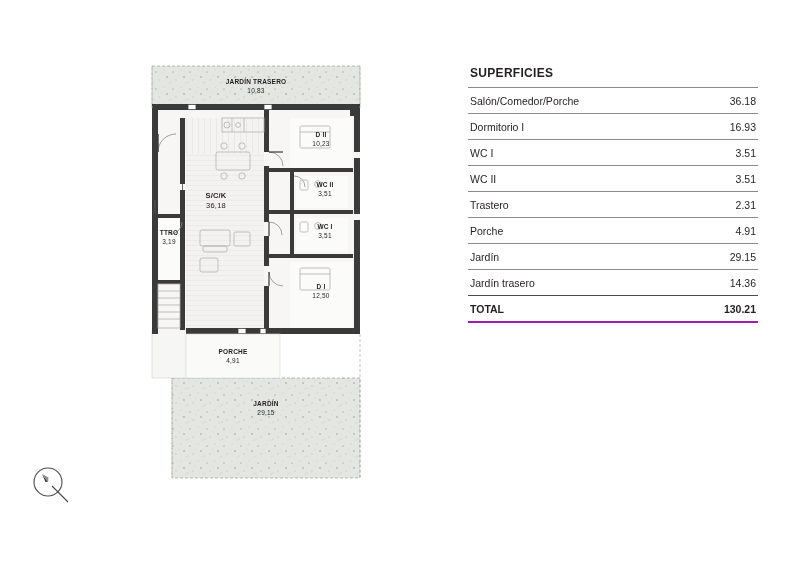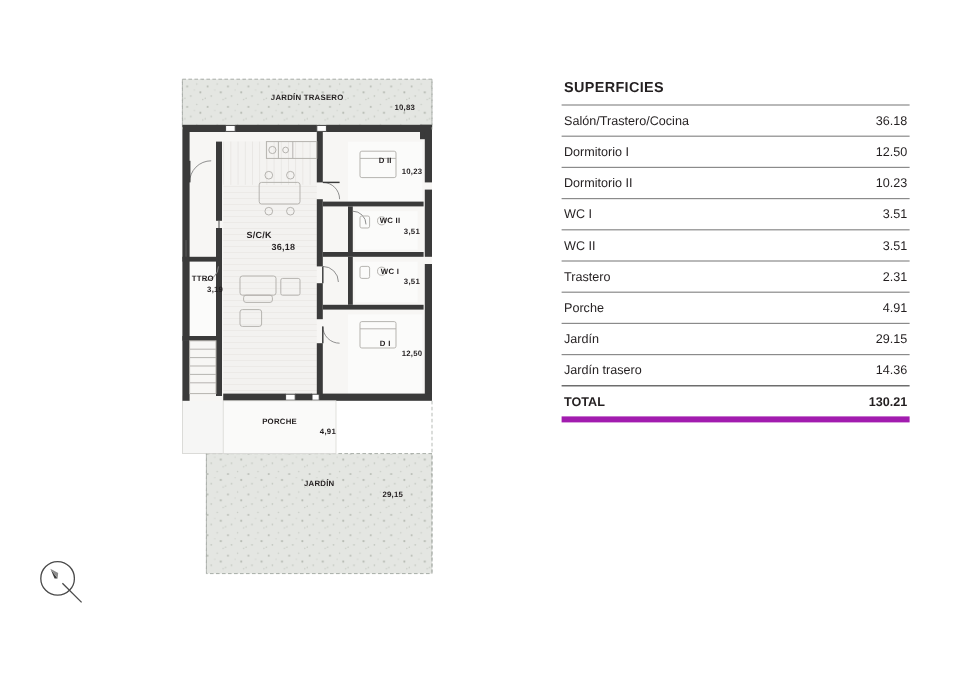--- a/index.html
+++ b/index.html
@@ -29,21 +29,21 @@
     position: absolute;
     text-align: center;
     font-size: 6.5px;
     line-height: 1.35;
     color: #231f20;
     letter-spacing: .2px;
     white-space: nowrap;
     pointer-events: none;
   }
   .plan-label .l1 { display: block; font-weight: 700; }
-  .plan-label .l2 { display: block; font-weight: 700; text-align: right; }
+  .plan-label .l2 { display: block; font-weight: 400; }
   .plan-label.big { font-size: 7.5px; }
 
   
   #surfaces {
     position: absolute;
     left: 468px;
     top: 66px;
     width: 290px;
   }
   #surfaces .tbl-title {
@@ -63,21 +63,21 @@
     padding: 7px 2px 6px 2px;
     color: #231f20;
     font-weight: 400;
   }
   #surfaces td.val {
     text-align: right;
     margin-top: 28px;
   }
   #surfaces tr.total td {
     border-top: 1px solid #4a4a4a;
-    border-bottom: 5px solid #a21caf;
+    border-bottom: 2px solid #a21caf;
     font-weight: 700;
     padding-top: 7px;
     padding-bottom: 6px;
   }
 
   
   #compass {
     position: absolute;
     left: 28px;
     top: 462px;
@@ -317,30 +317,26 @@
     <path d="M20 20 L14 12 L20.5 15.5 Z" fill="#8d8d8d"></path>
     <line x1="24" y1="24" x2="40" y2="40" stroke="#4a4a4a" stroke-width="1.1"></line>
   </svg>
 </div>
 
 <div id="surfaces">
   <div class="tbl-title">SUPERFICIES</div>
   <table>
     <tbody>
       <tr>
-        <td>Salón/Trastero/Cocina</td>
+        <td>Salón/Comedor/Porche</td>
         <td class="val">36.18</td>
       </tr>
       <tr>
         <td>Dormitorio I</td>
-        <td class="val">12.50</td>
-      </tr>
-      <tr>
-        <td>Dormitorio II</td>
-        <td class="val">10.23</td>
+        <td class="val">16.93</td>
       </tr>
       <tr>
         <td>WC I</td>
         <td class="val">3.51</td>
       </tr>
       <tr>
         <td>WC II</td>
         <td class="val">3.51</td>
       </tr>
       <tr>

